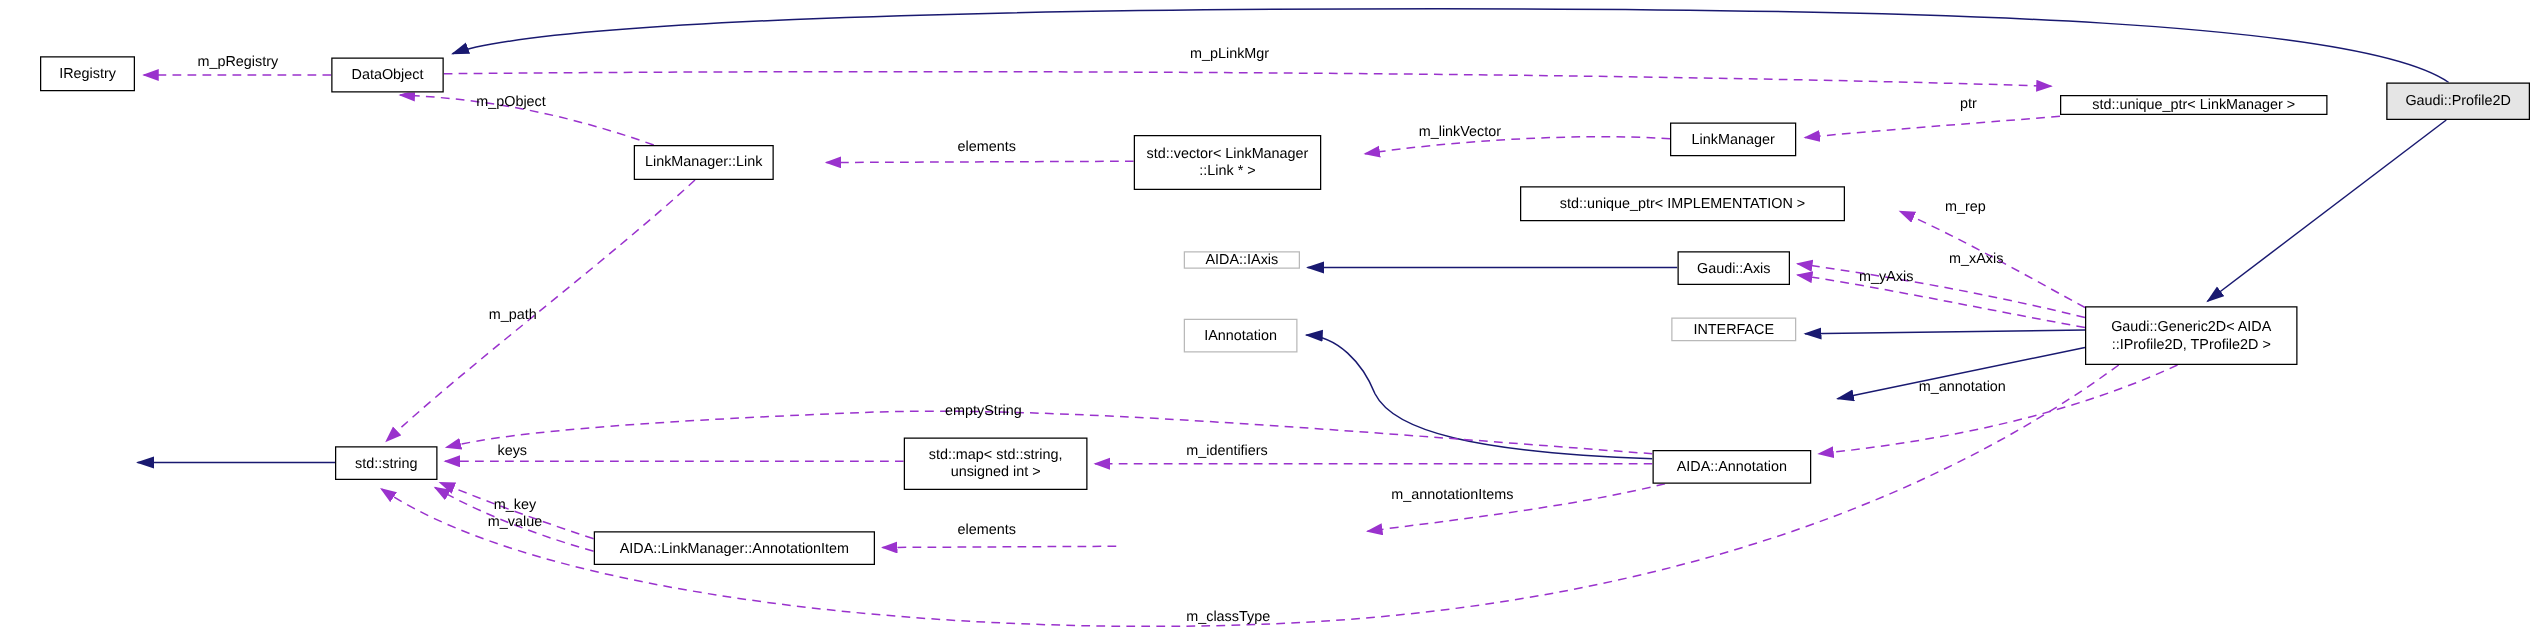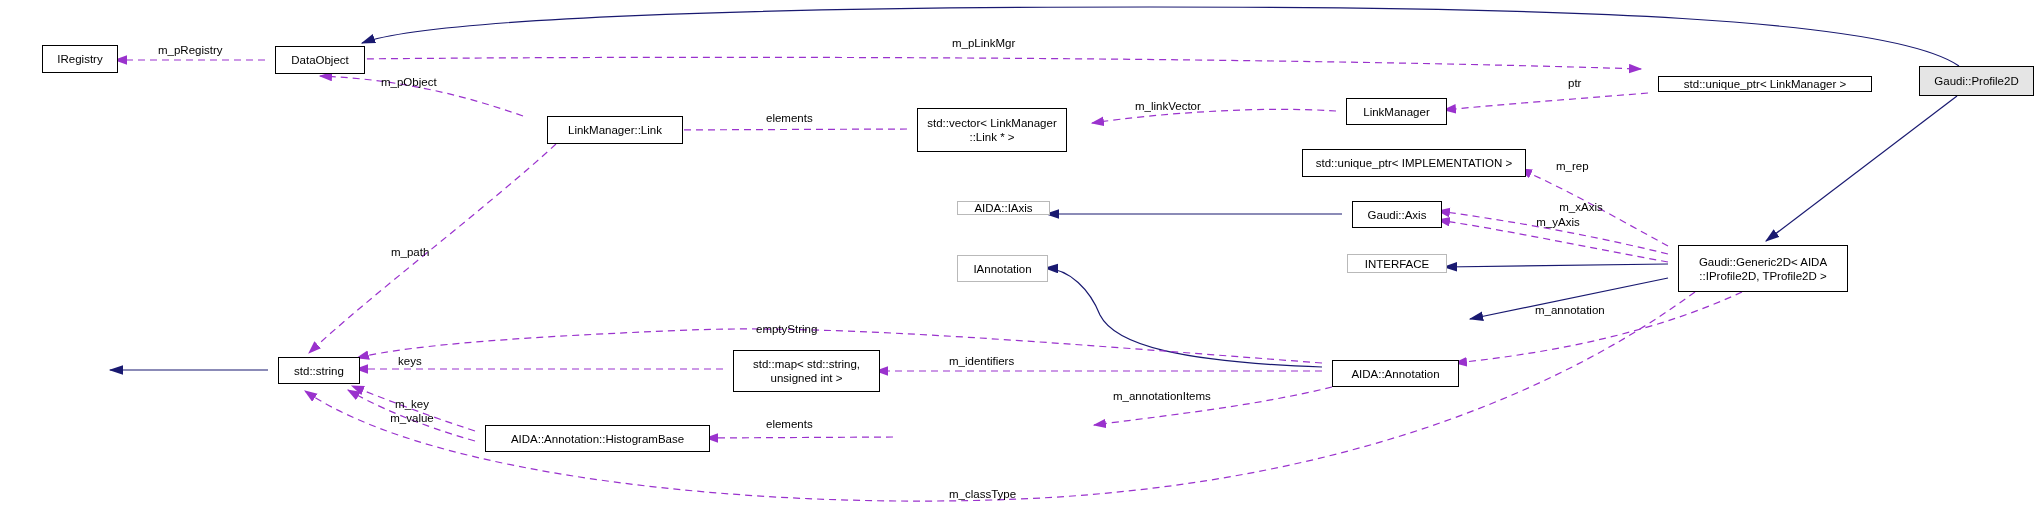--- a/index.html
+++ b/index.html
@@ -1,21 +1,21 @@
 <!DOCTYPE html>
 <html><head>
 <meta charset="utf-8">
 <style>
   html,body{margin:0;padding:0;background:#ffffff;}
   #canvas{position:relative;width:2035px;height:509px;background:#ffffff;overflow:hidden;
           font-family:"Liberation Sans","DejaVu Sans",sans-serif;}
   #edges{position:absolute;left:0;top:0;width:2035px;height:509px;}
   .node{position:absolute;box-sizing:border-box;background:#ffffff;border:1px solid #000000;
         display:flex;flex-direction:column;justify-content:center;align-items:center;
-        font-size:11.5px;line-height:14px;color:#000;text-align:center;white-space:nowrap;z-index:2;margin-left:10px;}
+        font-size:11.5px;line-height:14px;color:#000;text-align:center;white-space:nowrap;z-index:2;}
   .node.ext{border-color:#b9b9b9;}
   .node.hl{background:#e5e5e5;border-color:#000;}
   .elabel{position:absolute;font-size:11.5px;line-height:13px;color:#000;white-space:nowrap;z-index:3;text-align:center;}
 </style>
 </head>
 <body>
 
 <div id="canvas">
 
   <svg id="edges" viewBox="0 0 2035 509" xmlns="http://www.w3.org/2000/svg">
@@ -60,37 +60,37 @@
       <path d="M 556,144 C 490,205 367,298 309,353" marker-end="url(#morchid)"></path>
     </g>
   </svg>
 
   <div class="node" style="left:32px;top:45px;width:76px;height:28px">
       <span>IRegistry</span>
     </div>
   <div class="node" style="left:265px;top:46px;width:90px;height:28px">
       <span>DataObject</span>
     </div>
-  <div class="node" style="left:537px;top:116px;width:136px;height:28px">
+  <div class="node" style="left:507px;top:116px;width:112px;height:28px">
       <span>LinkManager::Link</span>
     </div>
   <div class="node" style="left:907px;top:108px;width:150px;height:44px">
     <span>std::vector&lt; LinkManager</span>
     <span>::Link * &gt;</span>
   </div>
   <div class="node" style="left:1336px;top:98px;width:101px;height:27px">
       <span>LinkManager</span>
     </div>
   <div class="node" style="left:1648px;top:76px;width:214px;height:16px">
       <span>std::unique_ptr&lt; LinkManager &gt;</span>
     </div>
   <div class="node hl" style="left:1909px;top:66px;width:115px;height:30px">
       <span>Gaudi::Profile2D</span>
     </div>
-  <div class="node" style="left:1292px;top:149px;width:224px;height:28px">
+  <div class="node" style="left:1216px;top:149px;width:260px;height:28px">
       <span>std::unique_ptr&lt; IMPLEMENTATION &gt;</span>
     </div>
   <div class="node ext" style="left:947px;top:201px;width:93px;height:14px">
       <span>AIDA::IAxis</span>
     </div>
   <div class="node" style="left:1342px;top:201px;width:90px;height:27px">
       <span>Gaudi::Axis</span>
     </div>
   <div class="node ext" style="left:947px;top:255px;width:91px;height:27px">
       <span>IAnnotation</span>
@@ -106,32 +106,32 @@
       <span>std::string</span>
     </div>
   <div class="node" style="left:723px;top:350px;width:147px;height:42px">
     <span>std::map&lt; std::string,</span>
     <span>unsigned int &gt;</span>
   </div>
   <div class="node" style="left:1322px;top:360px;width:127px;height:27px">
       <span>AIDA::Annotation</span>
     </div>
   <div class="node" style="left:475px;top:425px;width:225px;height:27px">
-      <span>AIDA::Annotation::HistogramBase</span>
+      <span>AIDA::LinkManager::AnnotationItem</span>
     </div>
 
   <div class="elabel" style="left:158px;top:44px">m_pRegistry</div>
   <div class="elabel" style="left:952px;top:37px">m_pLinkMgr</div>
   <div class="elabel" style="left:381px;top:76px">m_pObject</div>
   <div class="elabel" style="left:766px;top:112px">elements</div>
   <div class="elabel" style="left:1135px;top:100px">m_linkVector</div>
   <div class="elabel" style="left:1568px;top:77px">ptr</div>
   <div class="elabel" style="left:1556px;top:160px">m_rep</div>
   <div class="elabel" style="left:1551px;top:201px;width:60px">m_xAxis</div>
-  <div class="elabel" style="left:1528px;top:216px;width:60px">m_yAxis</div>
+  <div class="elabel" style="left:1479px;top:216px;width:60px">m_yAxis</div>
   <div class="elabel" style="left:391px;top:246px">m_path</div>
   <div class="elabel" style="left:756px;top:323px">emptyString</div>
   <div class="elabel" style="left:398px;top:355px">keys</div>
   <div class="elabel" style="left:949px;top:355px">m_identifiers</div>
   <div class="elabel" style="left:1535px;top:304px">m_annotation</div>
   <div class="elabel" style="left:384px;top:398px;width:56px">m_key</div>
   <div class="elabel" style="left:384px;top:412px;width:56px">m_value</div>
   <div class="elabel" style="left:766px;top:418px">elements</div>
   <div class="elabel" style="left:1113px;top:390px">m_annotationItems</div>
   <div class="elabel" style="left:949px;top:488px">m_classType</div>

